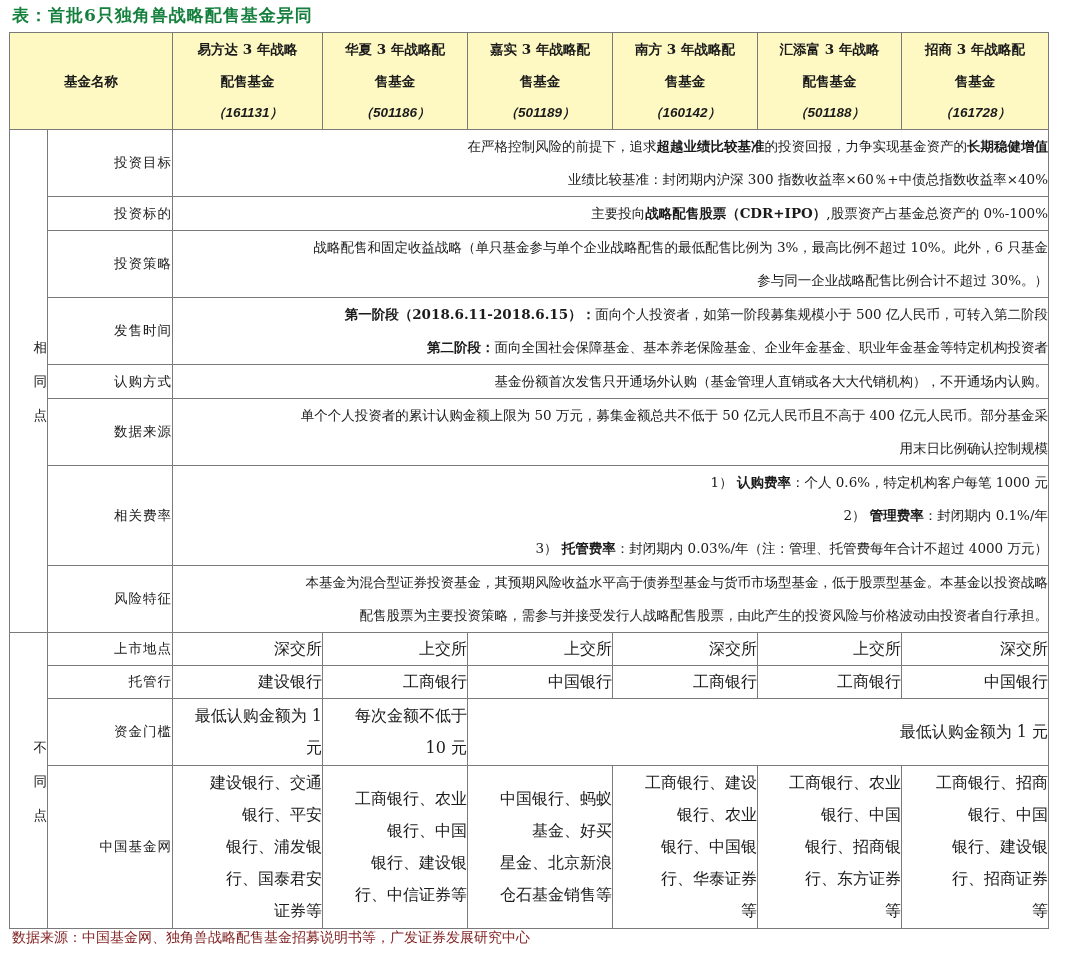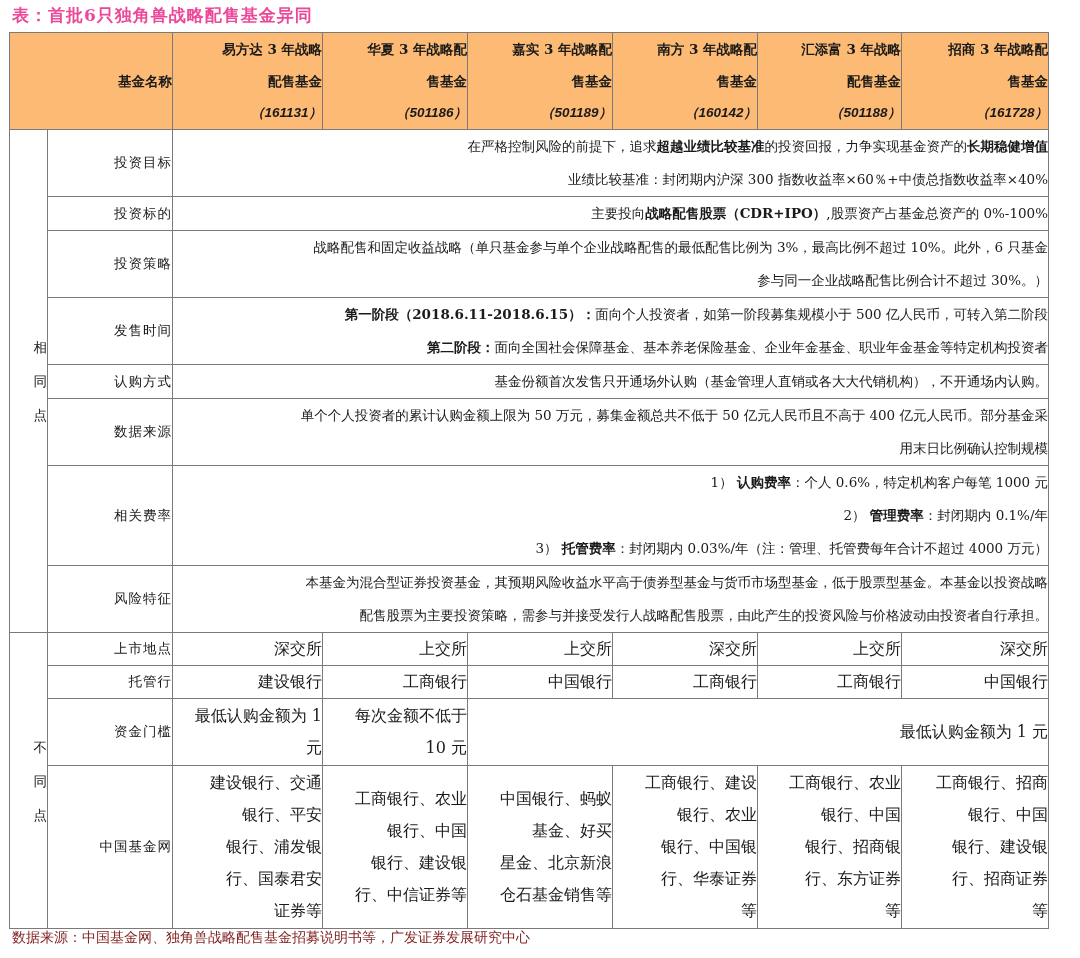--- a/index.html
+++ b/index.html
@@ -1,23 +1,23 @@
 <!DOCTYPE html>
 <html><head>
 <meta charset="utf-8">
 <style>
   html, body { margin: 0; padding: 0; background: #ffffff; }
   body { width: 1080px; height: 958px; position: relative; overflow: hidden;
          font-family: "DejaVu Serif", "Liberation Serif", serif; color: #1a1a1a; }
   .title { position: absolute; left: 12px; top: 2px; font-size: 17px; font-weight: bold;
-           color: #ec4899; letter-spacing: 1px; line-height: 26px; white-space: nowrap; }
+           color: #15803d; letter-spacing: 1px; line-height: 26px; white-space: nowrap; }
   table.cmp { position: absolute; left: 9px; top: 32px; border-collapse: collapse;
               table-layout: fixed; width: 1039px; font-size: 13px; }
   table.cmp td { border: 1.5px solid #7a7a7a; padding: 0; vertical-align: middle; text-align: right; }
-  table.cmp tr.head td { background: #fdba74; text-align: right; font-weight: bold;
+  table.cmp tr.head td { background: #fef9c3; text-align: center; font-weight: bold;
               line-height: 32px; font-size: 13.5px; }
   .num { font-family: "Liberation Sans", sans-serif; font-weight: bold; font-style: italic; }
   .grp { text-align: center; line-height: 34px; font-size: 13.5px; }
   .lbl { text-align: center; font-size: 13.5px; letter-spacing: 1px; }
   .txt { text-align: left; padding-left: 12px !important; line-height: 33px; font-size: 13.5px; }
   .txt b { font-weight: bold; }
   .ctr { text-align: center; font-size: 16px; line-height: 32px; }
   .src { position: absolute; left: 12px; top: 926px; font-size: 14px; color: #7f1d1d;
          line-height: 22px; white-space: nowrap; }
 </style>

